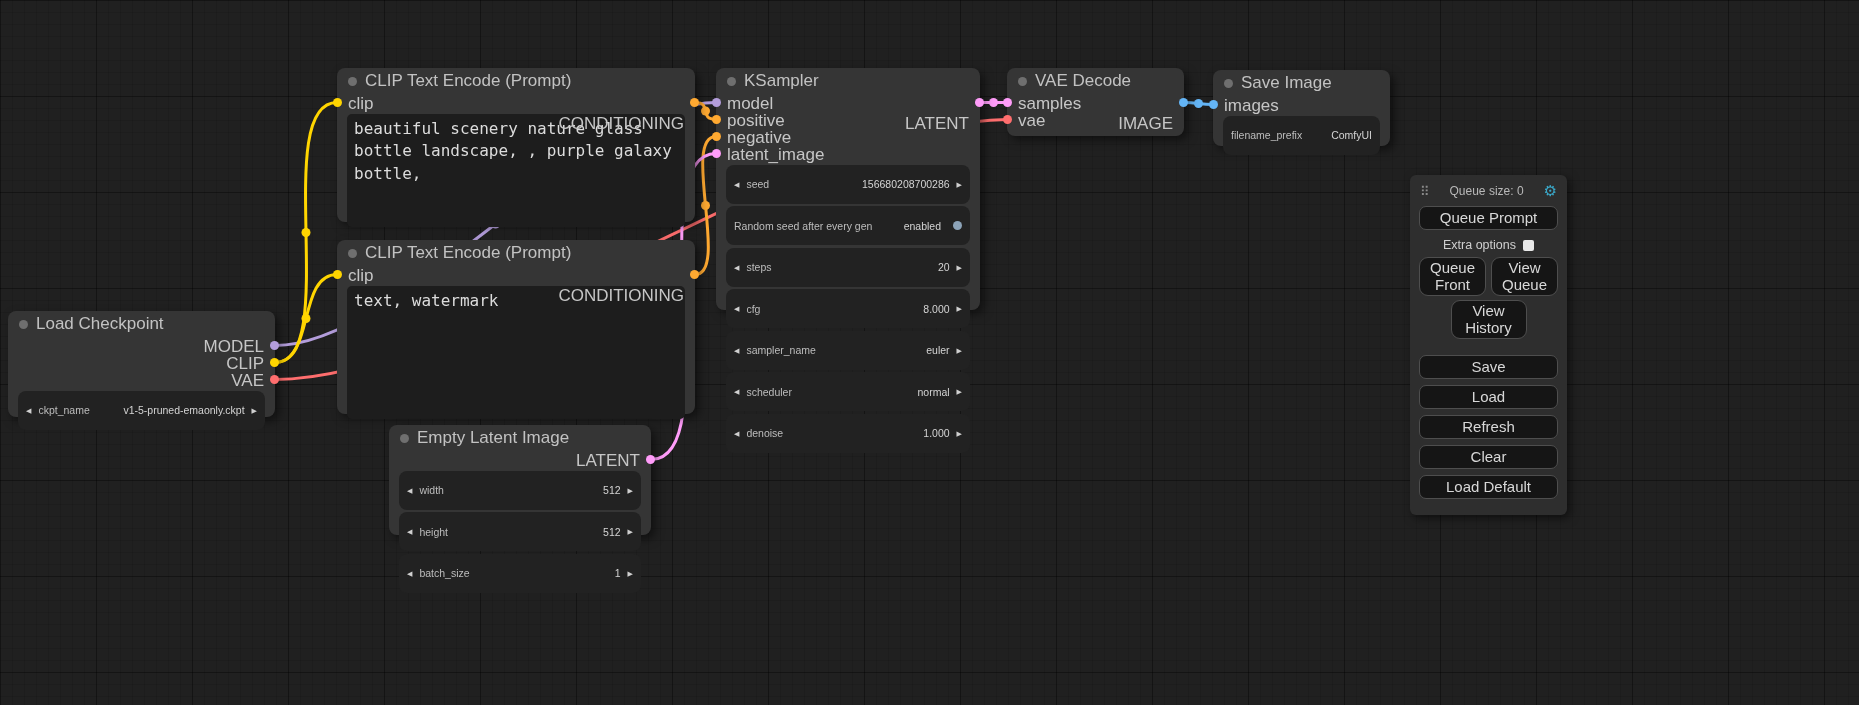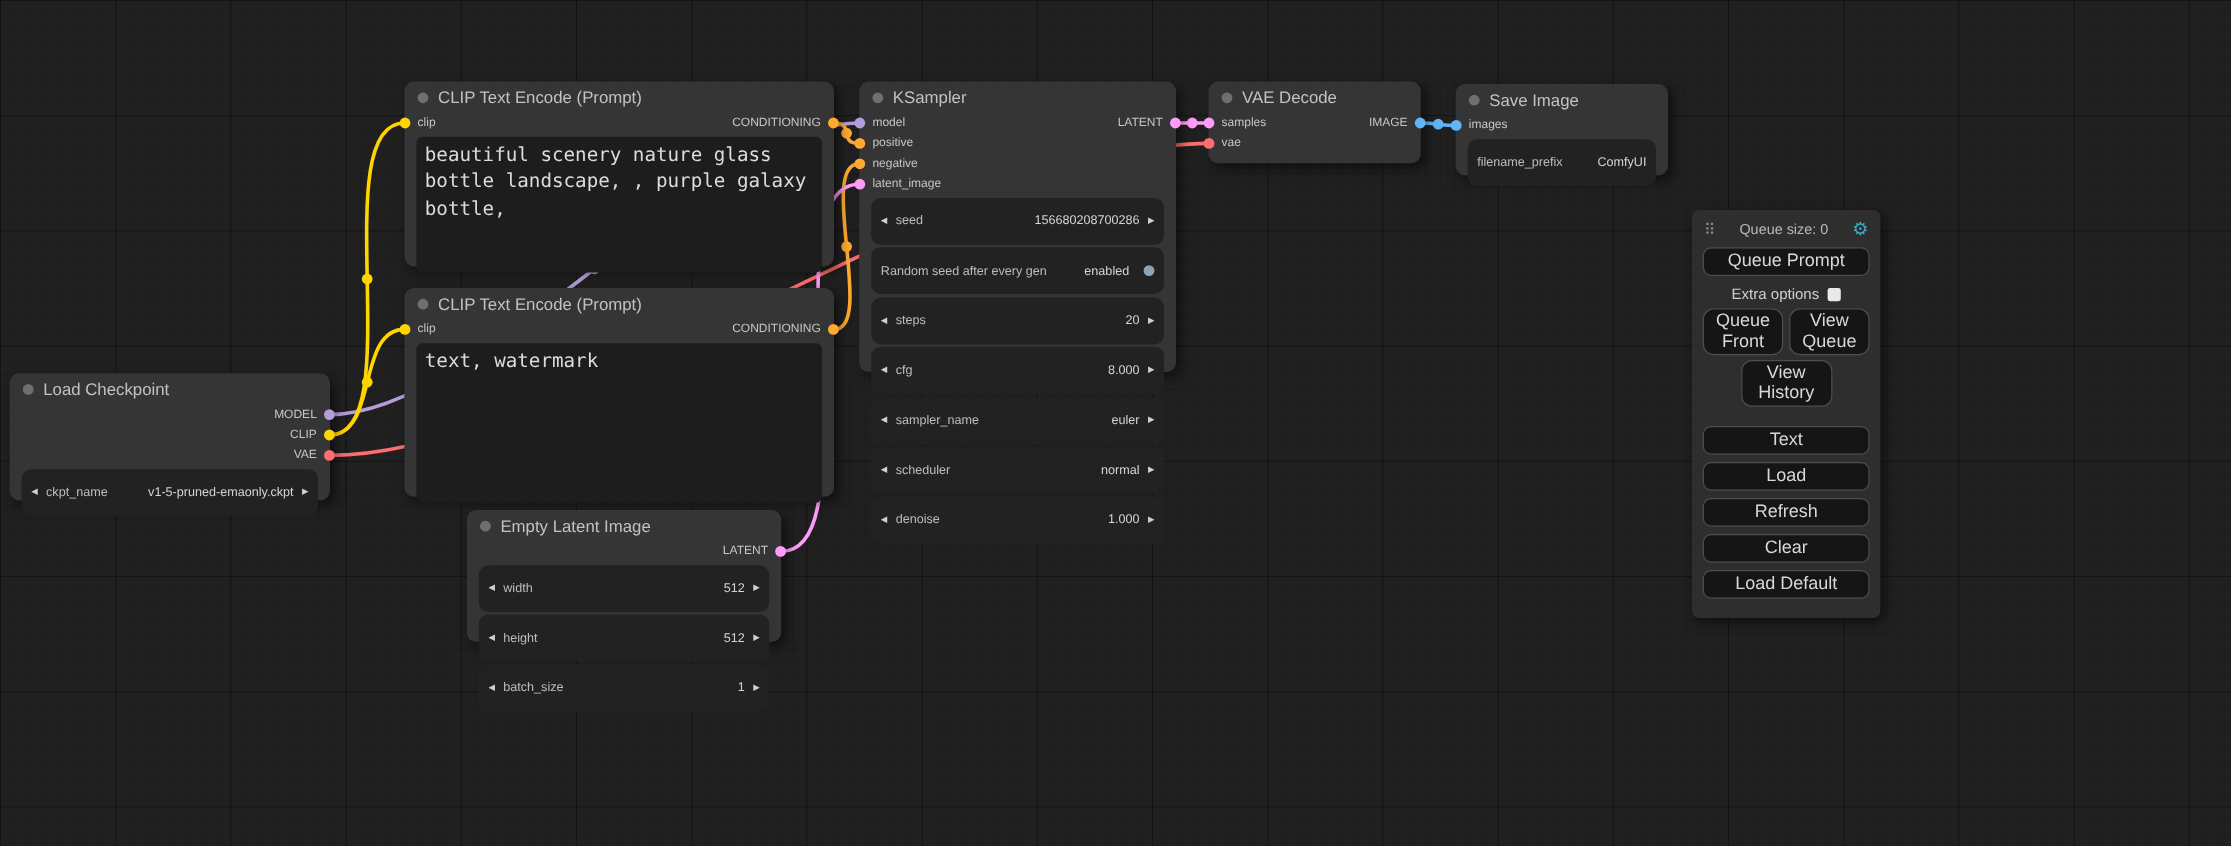--- a/index.html
+++ b/index.html
@@ -13,24 +13,24 @@
       linear-gradient(rgba(0,0,0,.10) 1px, transparent 1px),
       linear-gradient(90deg, rgba(0,0,0,.10) 1px, transparent 1px);
     background-size:96px 96px,96px 96px,12px 12px,12px 12px;
   }
   #wires{position:absolute;left:0;top:0;z-index:1;}
   .wire{fill:none;stroke-width:3;stroke-linecap:round;}
 
   .node{position:absolute;z-index:2;background:#353535;border-radius:8px;
     box-shadow:4px 4px 10px rgba(0,0,0,.5);color:#c8c8c8;}
   .ntitle{height:26px;display:flex;align-items:center;gap:8px;padding:0 11px;
-    font-size:14px;color:#c2c2c2;white-space:nowrap;}
+    font-size:17px;color:#c2c2c2;white-space:nowrap;}
   .ndot{width:9px;height:9px;border-radius:50%;background:#6f6f6f;flex:0 0 auto;}
   .srow{position:relative;height:17px;display:flex;align-items:center;
-    padding:0 11px;font-size:10px;color:#c6c6c6;}
+    padding:0 11px;font-size:17px;color:#c6c6c6;flex-direction:column;}
   .srow .in-label{margin-right:auto;}
   .srow .out-label{margin-left:auto;}
   .dot{position:absolute;width:9px;height:9px;border-radius:50%;top:4px;}
   .dot.in{left:-4px;}
   .dot.out{right:-4px;}
   .c-model{background:#B39DDB;} .c-clip{background:#FFD500;} .c-vae{background:#FF6E6E;}
   .c-cond{background:#FFA931;} .c-latent{background:#FF9CF9;} .c-image{background:#64B5F6;}
 
   .widget{height:15px;margin:2.5px 10px;background:#222;border-radius:8px;
     display:flex;align-items:center;padding:12px 8px;font-size:10.5px;color:#bdbdbd;gap:7px;}
@@ -275,18 +275,18 @@
     <span class="checkbox"></span>
   </div>
   <div class="small-row">
     <button class="btn small">Queue Front</button>
     <button class="btn small">View Queue</button>
   </div>
   <div class="center-row">
     <button class="btn small history">View History</button>
   </div>
   <div class="menu-sep"></div>
-  <button class="btn">Text</button>
+  <button class="btn">Save</button>
   <button class="btn">Load</button>
   <button class="btn">Refresh</button>
   <button class="btn">Clear</button>
   <button class="btn">Load Default</button>
 </div>
 
 </body></html>

